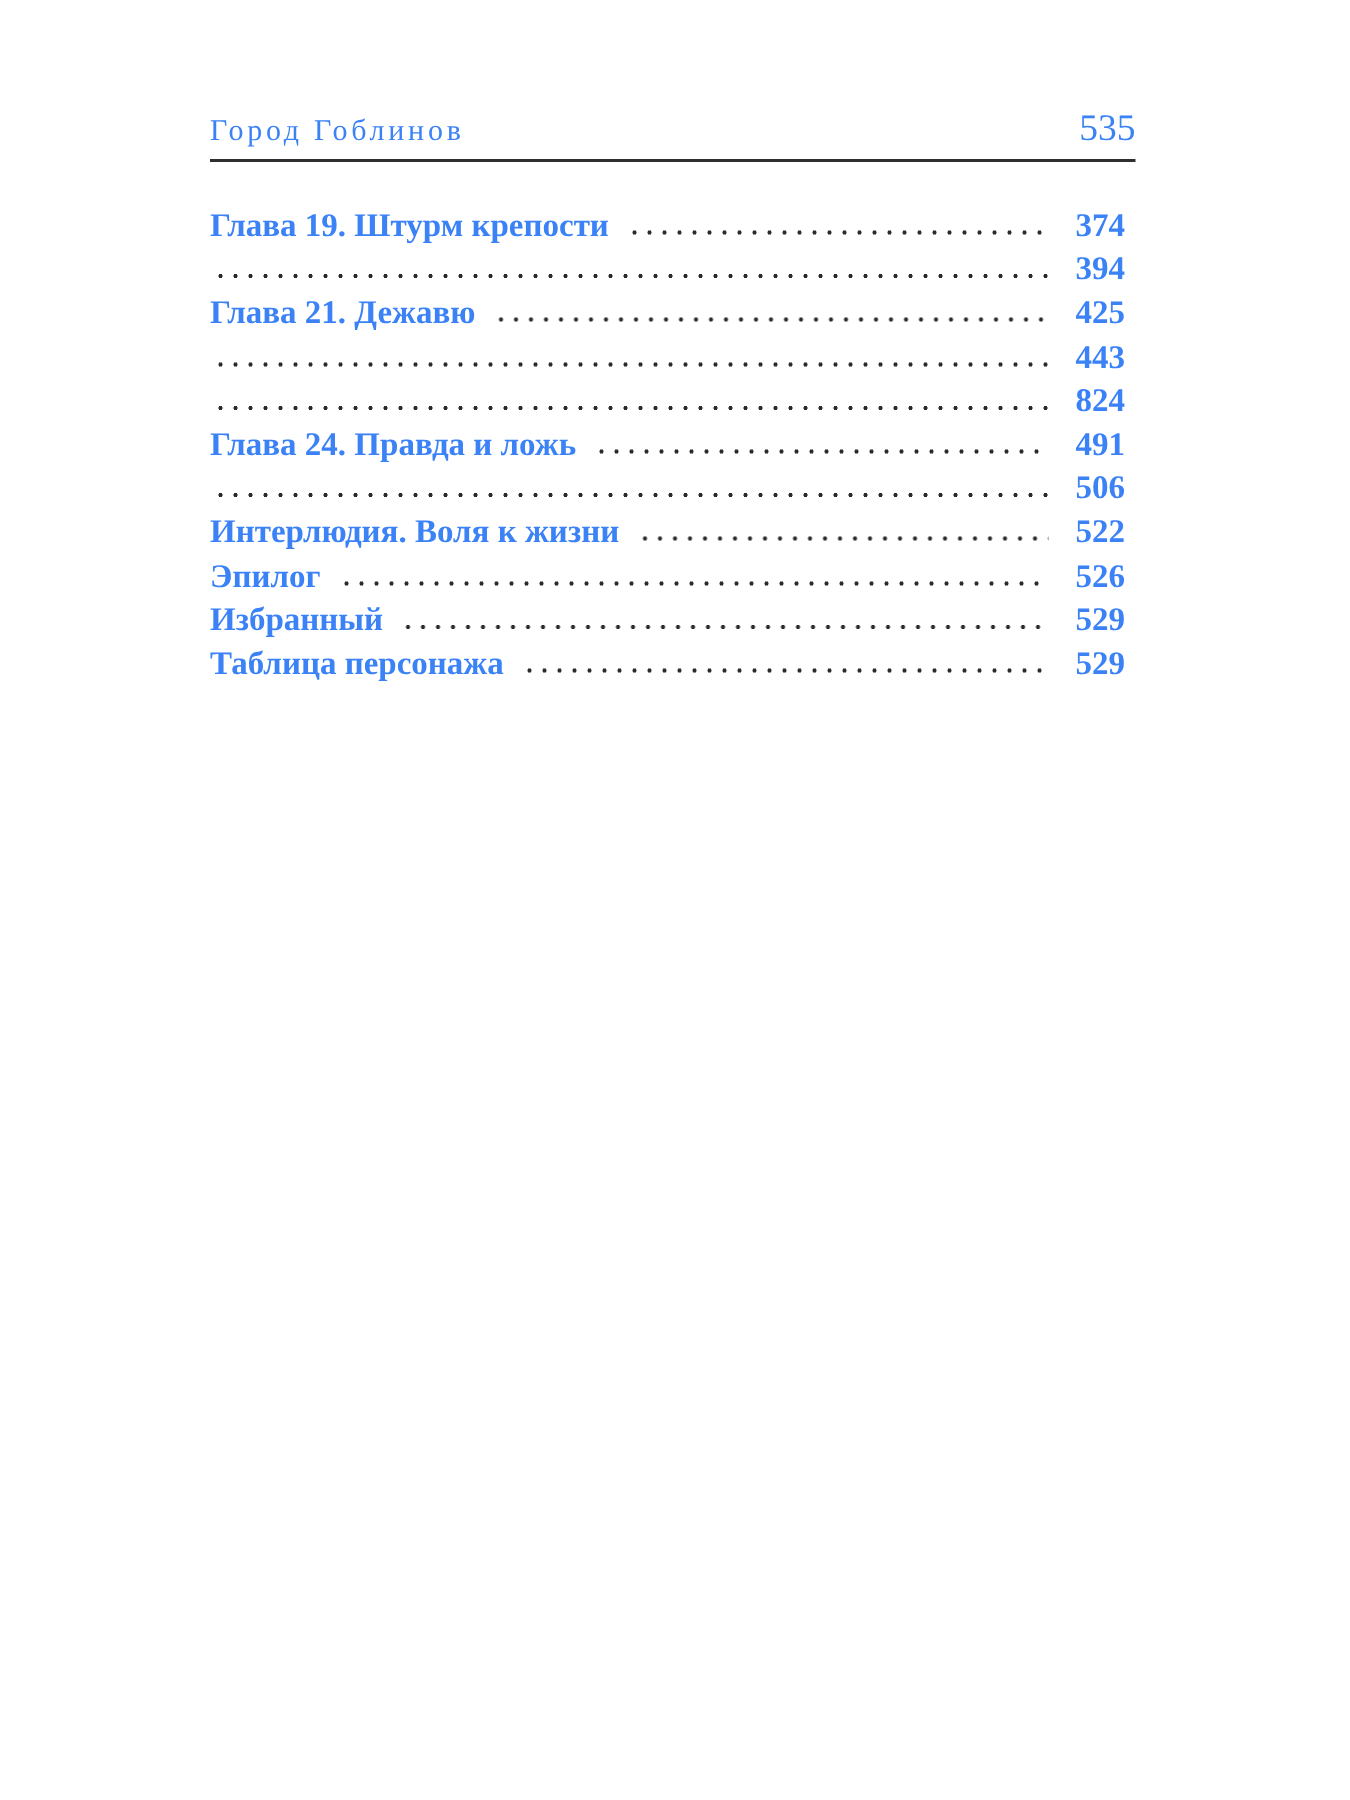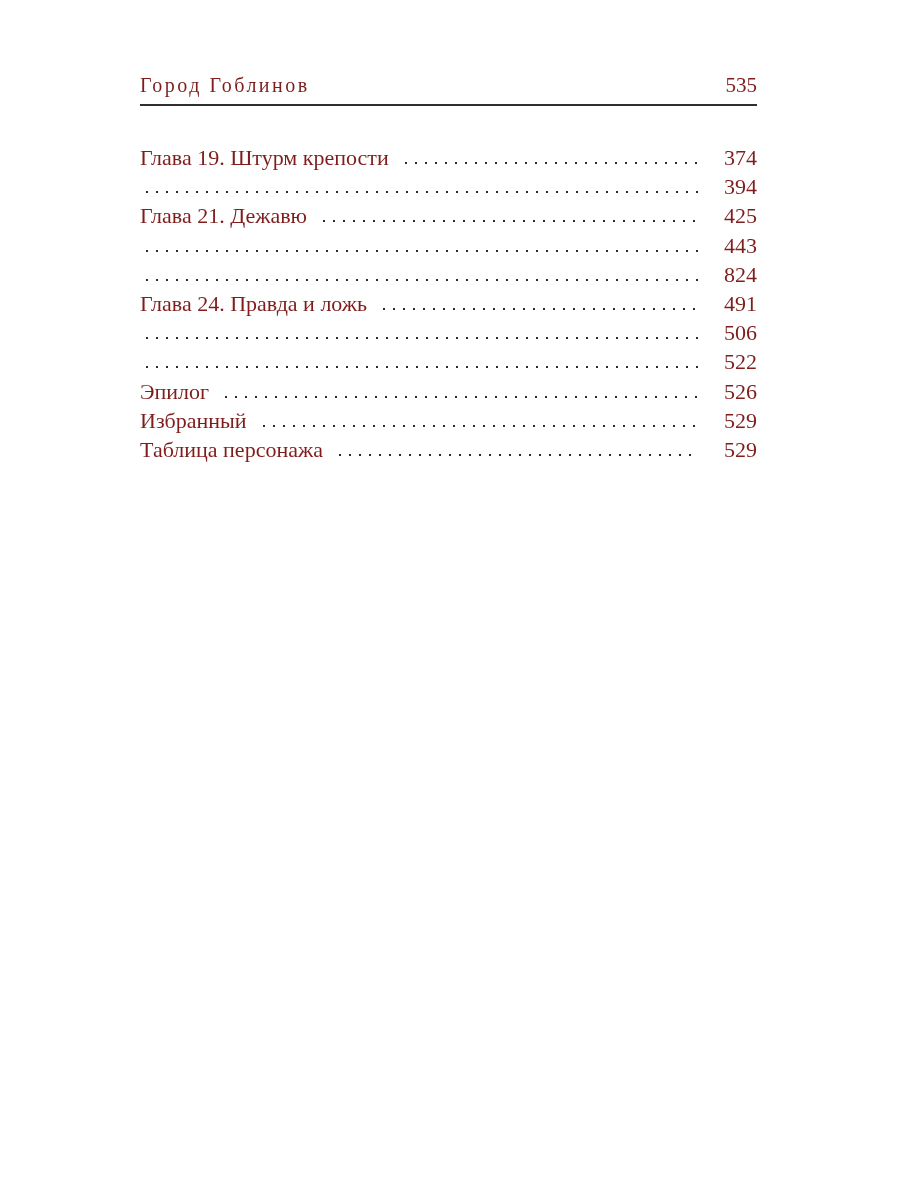--- a/index.html
+++ b/index.html
@@ -6,46 +6,47 @@
     margin: 0;
     padding: 0;
     background: #ffffff;
   }
   .page {
     position: relative;
     width: 900px;
     height: 1200px;
     background: #ffffff;
     font-family: "Liberation Serif", "DejaVu Serif", serif;
-    color: #7f1d1d;
+    color: #3b82f6;
     box-sizing: border-box;
     padding: 74px 143px 0 140px;
     overflow: hidden;
   }
   .header {
     display: flex;
     justify-content: space-between;
     align-items: baseline;
     padding-bottom: 7px;
     border-bottom: 2px solid #2f2f2f;
   }
   .running-title {
     font-size: 20px;
     letter-spacing: 2.5px;
     line-height: 23px;
     white-space: nowrap;
   }
   .header-page-number {
-    font-size: 21px;
+    font-size: 25px;
     line-height: 23px;
   }
   .toc {
     list-style: none;
-    margin: 37px 0 0 0;
+    margin: 27px 0 0 0;
     padding: 0;
+    font-weight: bold;
   }
   .toc-row {
     display: flex;
     align-items: baseline;
     height: 29.2px;
     line-height: 29.2px;
     font-size: 22px;
   }
   .toc-label {
     white-space: nowrap;
@@ -57,21 +58,21 @@
     height: 4px;
     margin-right: 18px;
     background-image: radial-gradient(circle, #2b2b2b 1.25px, rgba(0,0,0,0) 1.5px);
     background-size: 10px 4px;
     background-position: 2px 0;
     background-repeat: repeat-x;
   }
   .toc-page {
     flex: 0 0 auto;
     min-width: 40px;
-    text-align: right;
+    text-align: left;
     white-space: nowrap;
   }
 </style>
 </head>
 <body>
 
 <div class="page">
   <header class="header">
     <span class="running-title">Город Гоблинов</span>
     <span class="header-page-number">535</span>
@@ -102,20 +103,21 @@
       <li class="toc-row">
         <span class="toc-label">Глава 24. Правда и ложь</span>
         <span class="toc-leader"></span>
         <span class="toc-page">491</span>
       </li>
       <li class="toc-row">
         <span class="toc-leader"></span>
         <span class="toc-page">506</span>
       </li>
       <li class="toc-row">
+        <span class="toc-label">Интерлюдия. Воля к жизни</span>
         <span class="toc-leader"></span>
         <span class="toc-page">522</span>
       </li>
       <li class="toc-row">
         <span class="toc-label">Эпилог</span>
         <span class="toc-leader"></span>
         <span class="toc-page">526</span>
       </li>
       <li class="toc-row">
         <span class="toc-label">Избранный</span>

